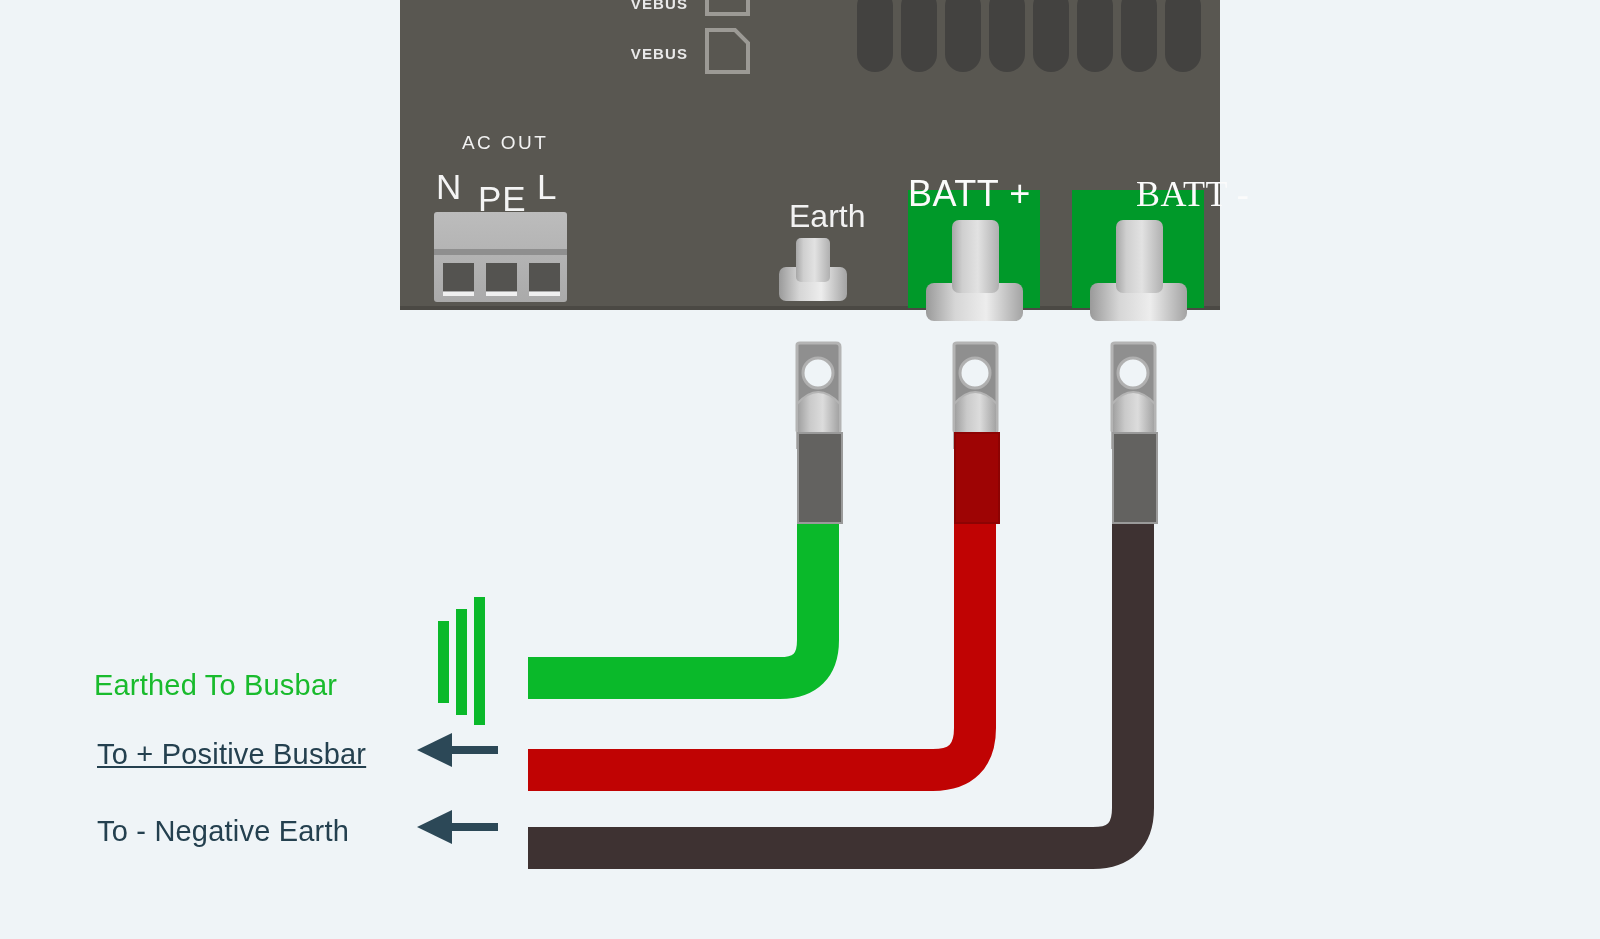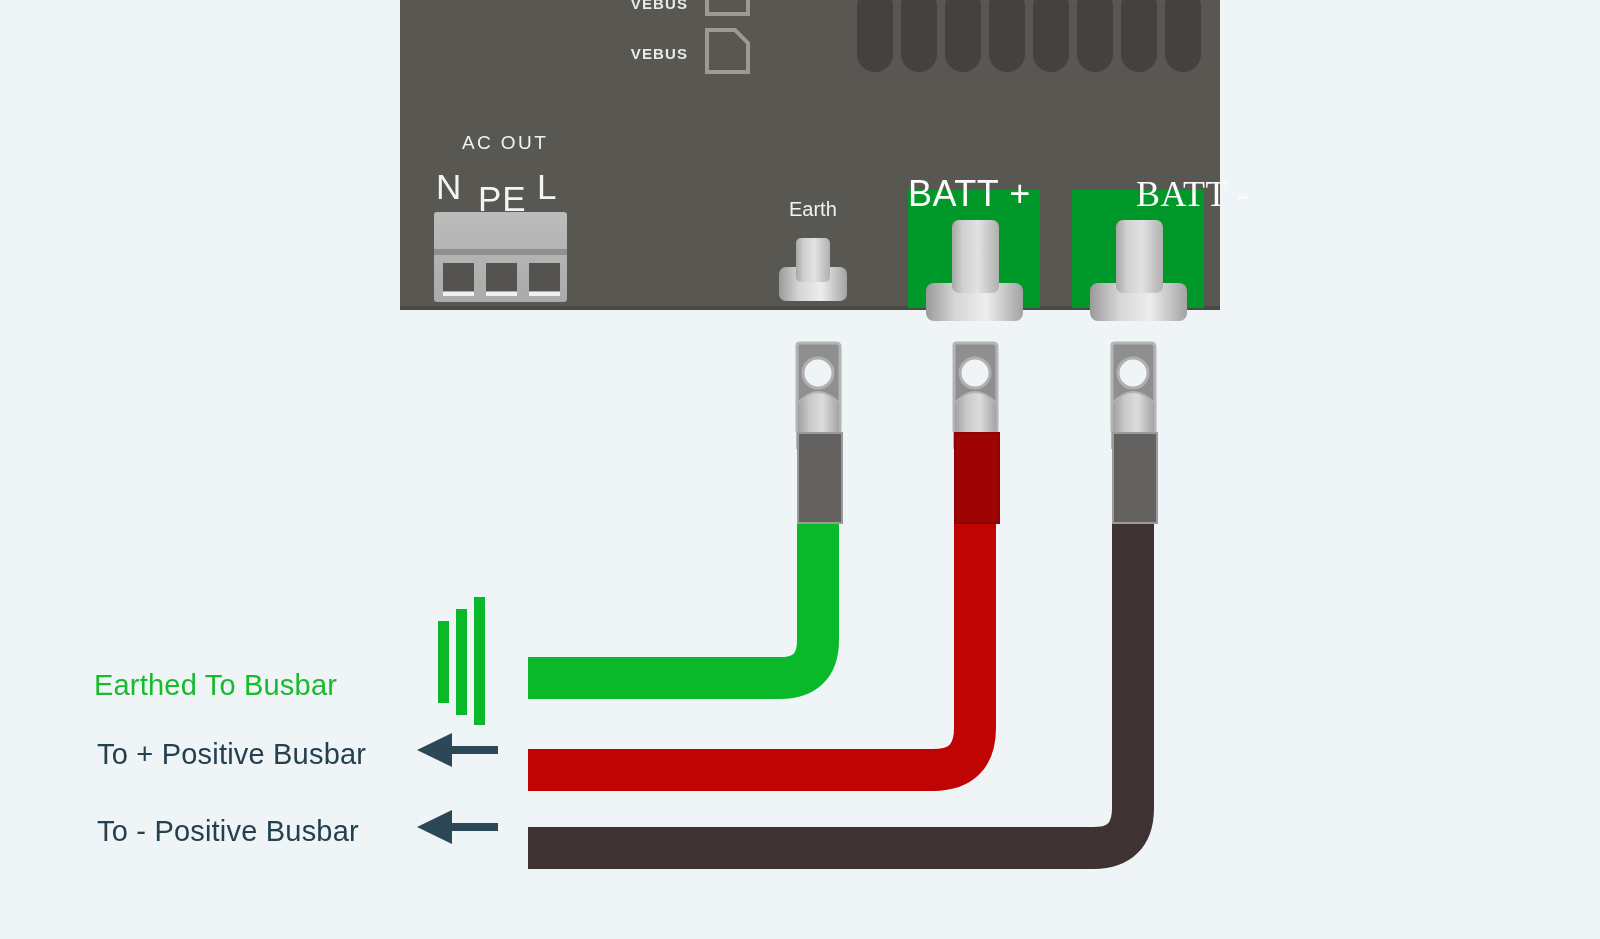--- a/index.html
+++ b/index.html
@@ -42,36 +42,36 @@
     font-size: 19px;
     letter-spacing: 2.4px;
     color: #f2f2f2;
   }
   .silk-npel {
     font-size: 35px;
     letter-spacing: 1px;
     color: #f4f4f4;
   }
   .silk-earth {
-    font-size: 20px;
+    font-size: 32px;
     color: #f2f2f2;
   }
   .silk-batt {
     font-size: 36px;
     letter-spacing: 0.5px;
     color: #fbfbfb;
     margin-top: 35px;
   }
   
   .callout {
     font-size: 29px;
     letter-spacing: 0.2px;
   }
   .callout-earth   { color: #19bb2d; margin-top: 24px; }
-  .callout-pos     { color: #24404f; }
+  .callout-pos     { color: #24404f; text-decoration: underline; }
   .callout-neg     { color: #24404f; }
 </style>
 </head>
 <body>
 
 <div id="stage">
 
   <svg id="diagram" viewBox="0 0 1600 939">
     <defs>
 
@@ -203,15 +203,15 @@
   <div class="lbl silk-npel" style="left:478px; top:167px;margin-top:12px;">PE</div>
   <div class="lbl silk-npel" style="left:537px; top:167px;">L</div>
 
   <div class="lbl silk-earth" style="left:789px; top:198px;">Earth</div>
 
   <div class="lbl silk-batt" style="left:908px; top:138px;">BATT +</div>
   <div class="lbl silk-batt" style="left:1136px; top:138px;font-family:Liberation Serif, serif;">BATT -</div>
 
   <div class="lbl callout callout-earth" style="left:94px; top:645px;">Earthed To Busbar</div>
   <div class="lbl callout callout-pos" style="left:97px; top:738px;">To + Positive Busbar</div>
-  <div class="lbl callout callout-neg" style="left:97px; top:815px;">To - Positive Busbar</div>
+  <div class="lbl callout callout-neg" style="left:97px; top:815px;">To - Negative Earth</div>
 
 </div>
 
 </body></html>

